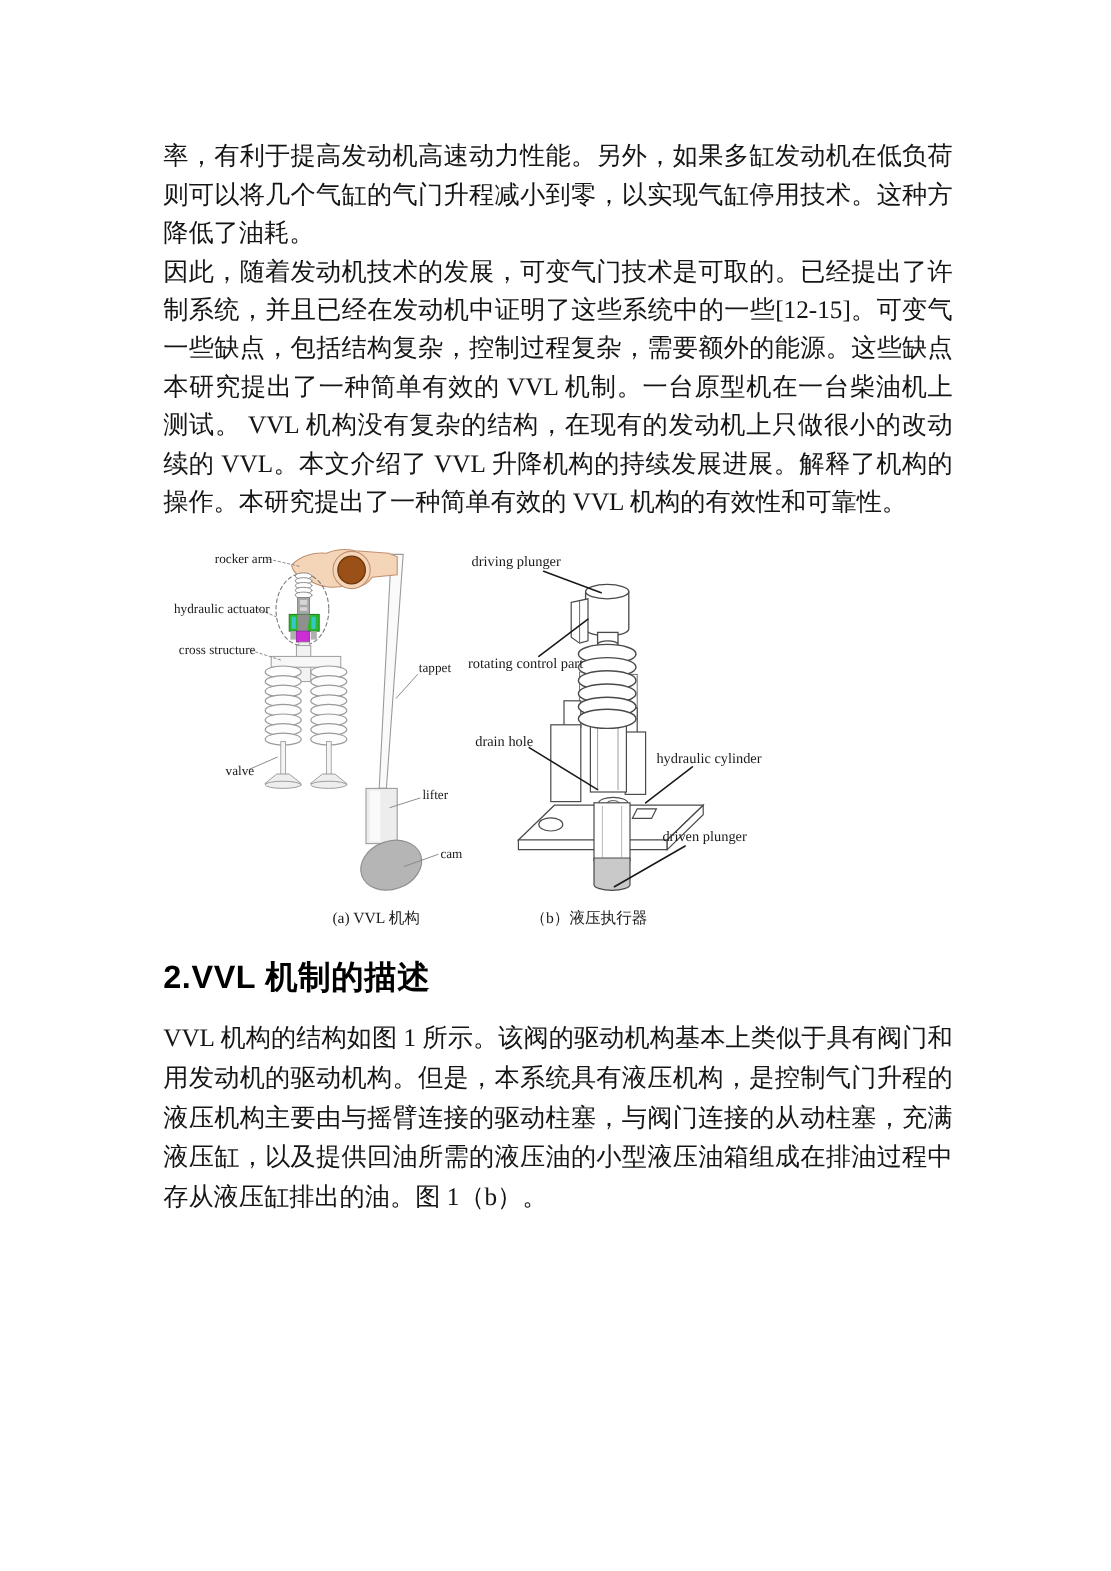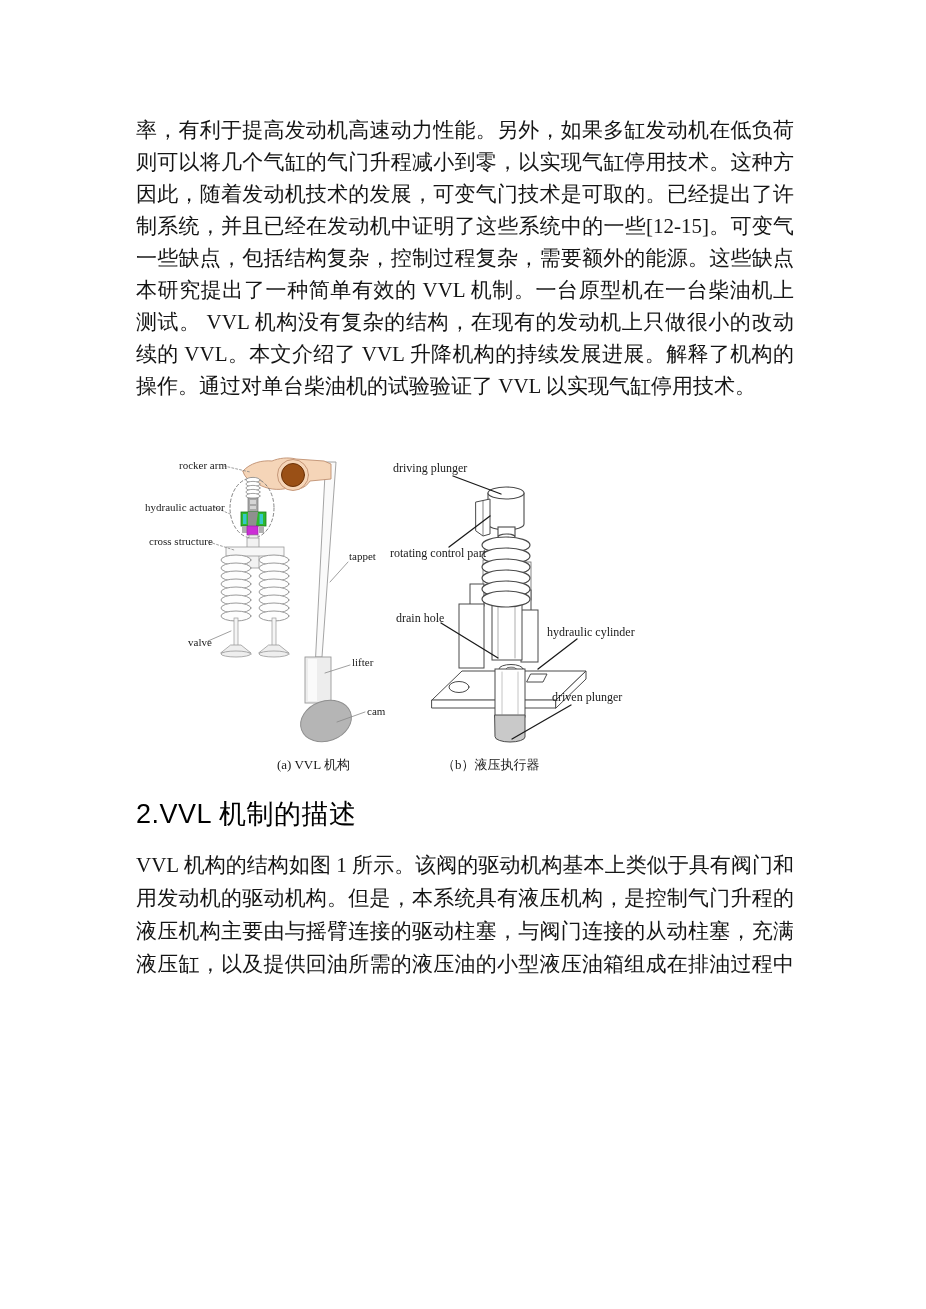--- a/index.html
+++ b/index.html
@@ -10,43 +10,44 @@
   .text-block{position:absolute;left:136px;width:658px;}
   .ln{
     height:32px;line-height:32px;font-size:21px;white-space:nowrap;
     text-align:justify;color:#151515;
   }
   .blockB .ln{height:33px;line-height:33px;}
   .ln.fill{text-align:justify;text-align-last:justify;text-justify:inter-character;white-space:normal;overflow:hidden;}
   .heading{
     position:absolute;left:136px;top:796px;
     font-family:"Liberation Sans","DejaVu Sans",sans-serif;
-    font-weight:400;font-size:27px;line-height:36px;color:#000;letter-spacing:0.5px;
+    font-weight:700;font-size:27px;line-height:36px;color:#000;letter-spacing:0.5px;
   }
   .fig{position:absolute;left:140px;top:455px;}
   .fig text{font-family:"Liberation Serif","DejaVu Serif",serif;fill:#1a1a1a;}
   .lblL{font-size:11px;}
   .lblR{font-size:12px;}
   .capt{font-size:13px;}
 </style>
 </head>
 <body>
 
 <div class="page">
 
   <div class="text-block blockA" style="top:114px;">
     <div class="ln fill">率，有利于提高发动机高速动力性能。另外，如果多缸发动机在低负荷下运行，</div>
     <div class="ln fill">则可以将几个气缸的气门升程减小到零，以实现气缸停用技术。这种方法有效地</div>
+    <div class="ln">降低了油耗。</div>
     <div class="ln fill">因此，随着发动机技术的发展，可变气门技术是可取的。已经提出了许多阀门控</div>
     <div class="ln fill">制系统，并且已经在发动机中证明了这些系统中的一些[12-15]。可变气门技术有</div>
     <div class="ln fill">一些缺点，包括结构复杂，控制过程复杂，需要额外的能源。这些缺点限制了可</div>
     <div class="ln fill">本研究提出了一种简单有效的 VVL 机制。一台原型机在一台柴油机上制造并成功</div>
     <div class="ln fill">测试。  VVL 机构没有复杂的结构，在现有的发动机上只做很小的改动来实现连</div>
     <div class="ln fill">续的 VVL。本文介绍了 VVL 升降机构的持续发展进展。解释了机构的设计特点和</div>
-    <div class="ln">操作。通过对单台柴油机的试验验证了 VVL 以实现气缸停用技术。</div>
+    <div class="ln">操作。本研究提出了一种简单有效的 VVL 机构的有效性和可靠性。</div>
   </div>
 
   <svg class="fig" width="540" height="325" viewBox="140 455 540 325">
 
     <g stroke-linecap="round">
 
       <polygon points="326,462 336,462 322,657 316,657" fill="#fafafa" stroke="#9a9a9a" stroke-width="0.9"></polygon>
 
       <g>
         <rect x="305" y="657" width="26" height="46" fill="#ededed" stroke="#999" stroke-width="0.9"></rect>
@@ -213,15 +214,16 @@
     </g>
   </svg>
 
   <div class="heading">2.VVL 机制的描述</div>
 
   <div class="text-block blockB" style="top:849px;">
     <div class="ln fill">VVL 机构的结构如图 1 所示。该阀的驱动机构基本上类似于具有阀门和凸轮的惯</div>
     <div class="ln fill">用发动机的驱动机构。但是，本系统具有液压机构，是控制气门升程的关键部件。</div>
     <div class="ln fill">液压机构主要由与摇臂连接的驱动柱塞，与阀门连接的从动柱塞，充满液压油的</div>
     <div class="ln fill">液压缸，以及提供回油所需的液压油的小型液压油箱组成在排油过程中处理并保</div>
+    <div class="ln">存从液压缸排出的油。图 1（b）。</div>
   </div>
 
 </div>
 
 </body></html>

